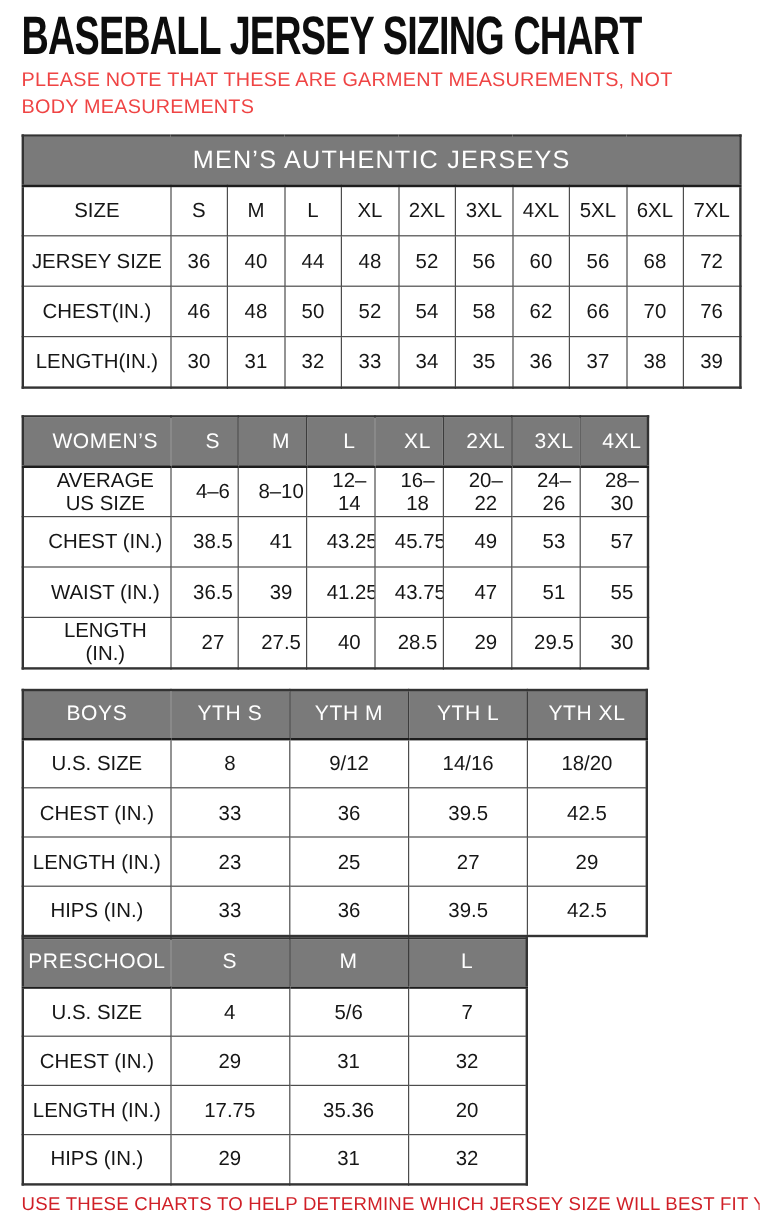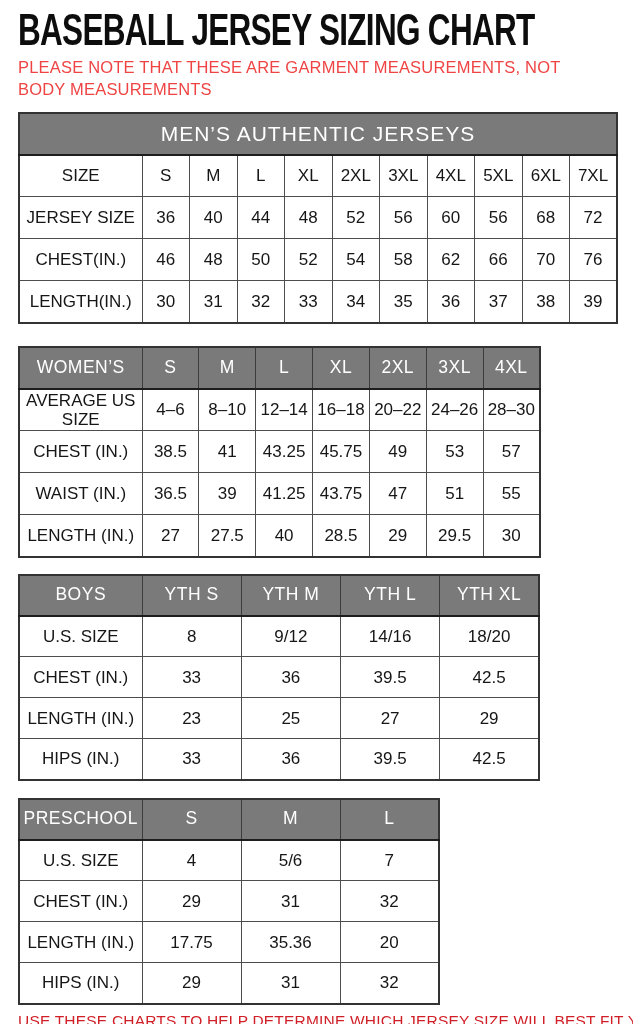--- a/index.html
+++ b/index.html
@@ -61,24 +61,24 @@
     color: #ffffff;
     border-color: #3c3c3c;
     border-bottom: 2px solid #1d1d1d;
     font-size: 21px;
     letter-spacing: 1px;
     height: 43px;
   }
   .mens   { width: 600px; }
   .mens th, .mens td { height: 42px; }
   .womens { width: 523px; margin-top: 22px; }
-  .womens th, .womens td { height: 42px; }
+  .womens th, .womens td { height: 42px; padding-left: 16px; }
   .boys   { width: 522px; margin-top: 16px; }
   .boys th, .boys td { height: 41px; }
-  .preschool { width: 422px; margin-top: 17px; }
+  .preschool { width: 422px; margin-top: 0; }
   .preschool th, .preschool td { height: 41px; }
   col.labelcol { width: 123px; }
 
   .footer {
     margin: 7px 0 0 0;
     color: #d01f27;
     font-size: 15.5px;
     letter-spacing: 0.2px;
     white-space: nowrap;
   }

